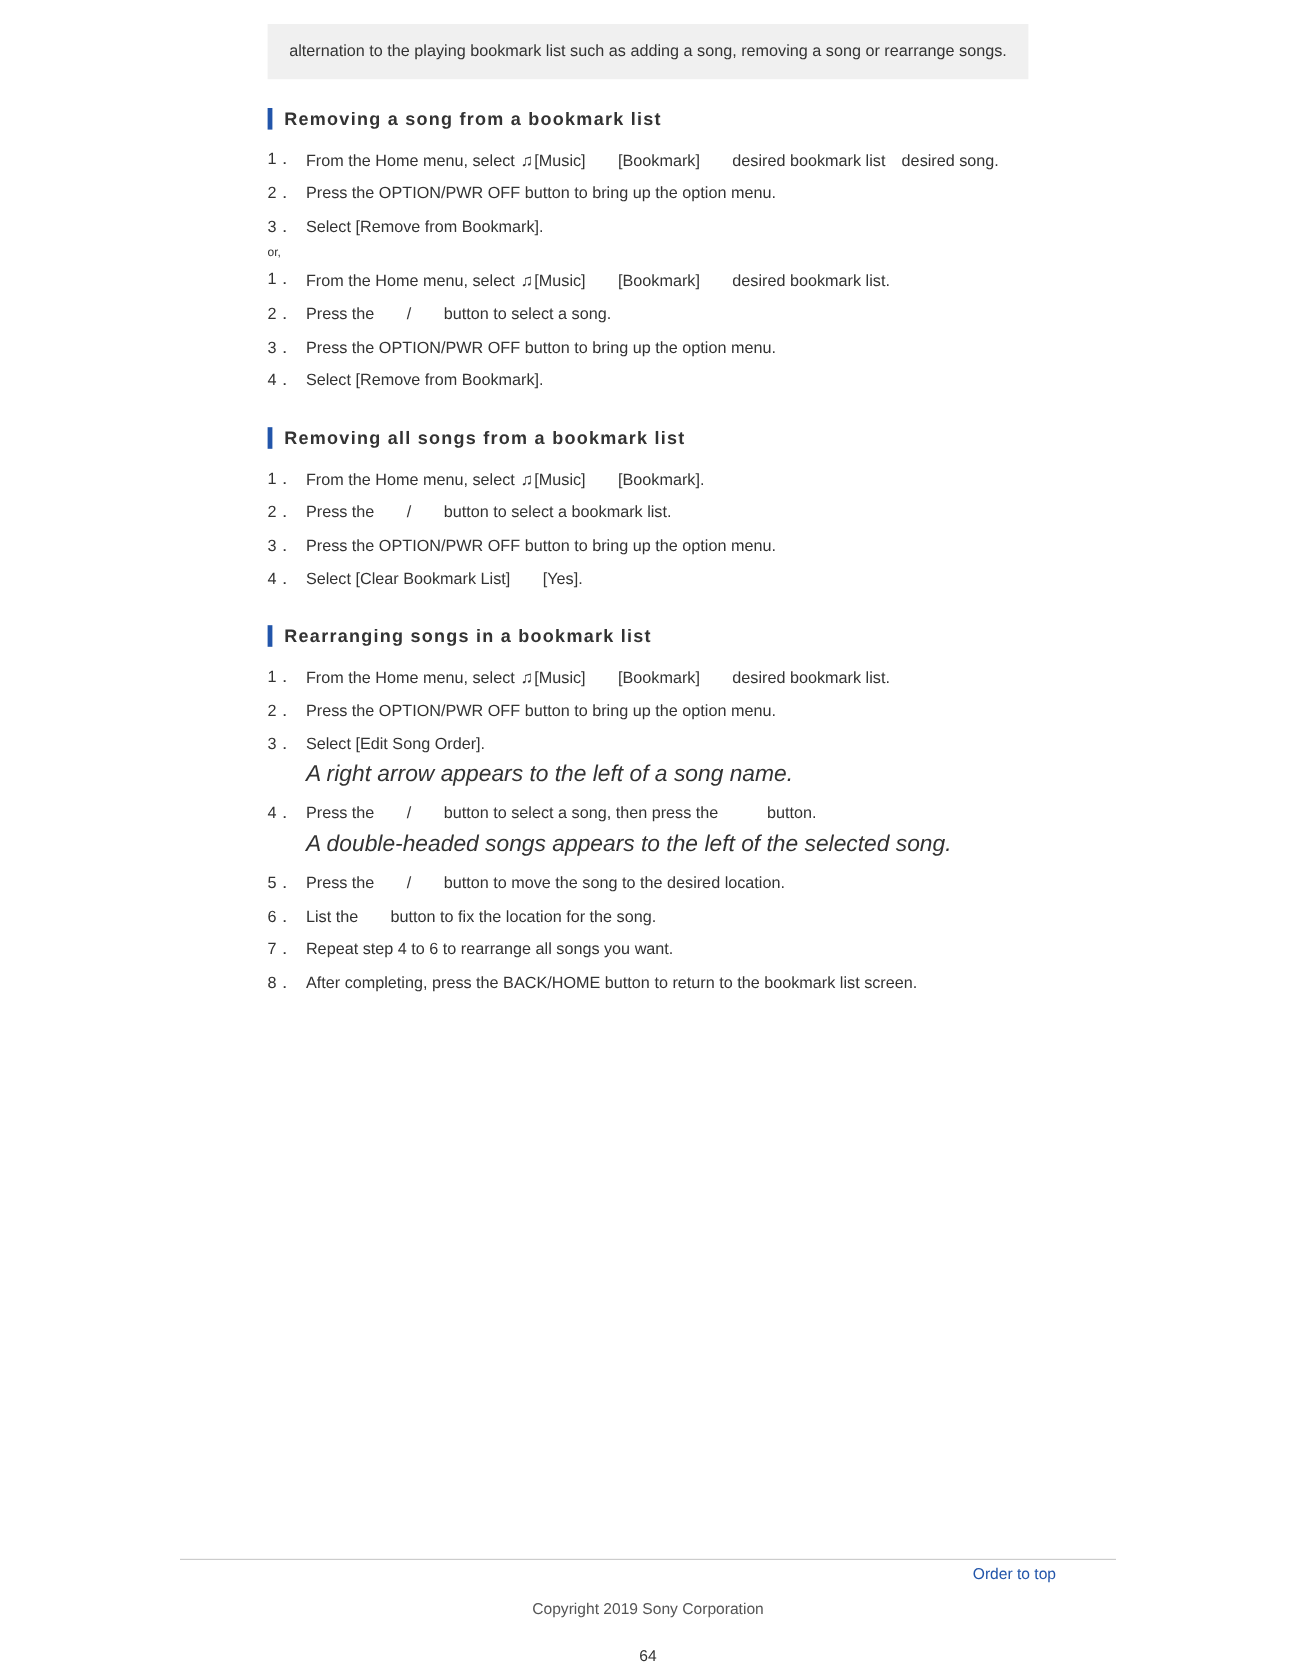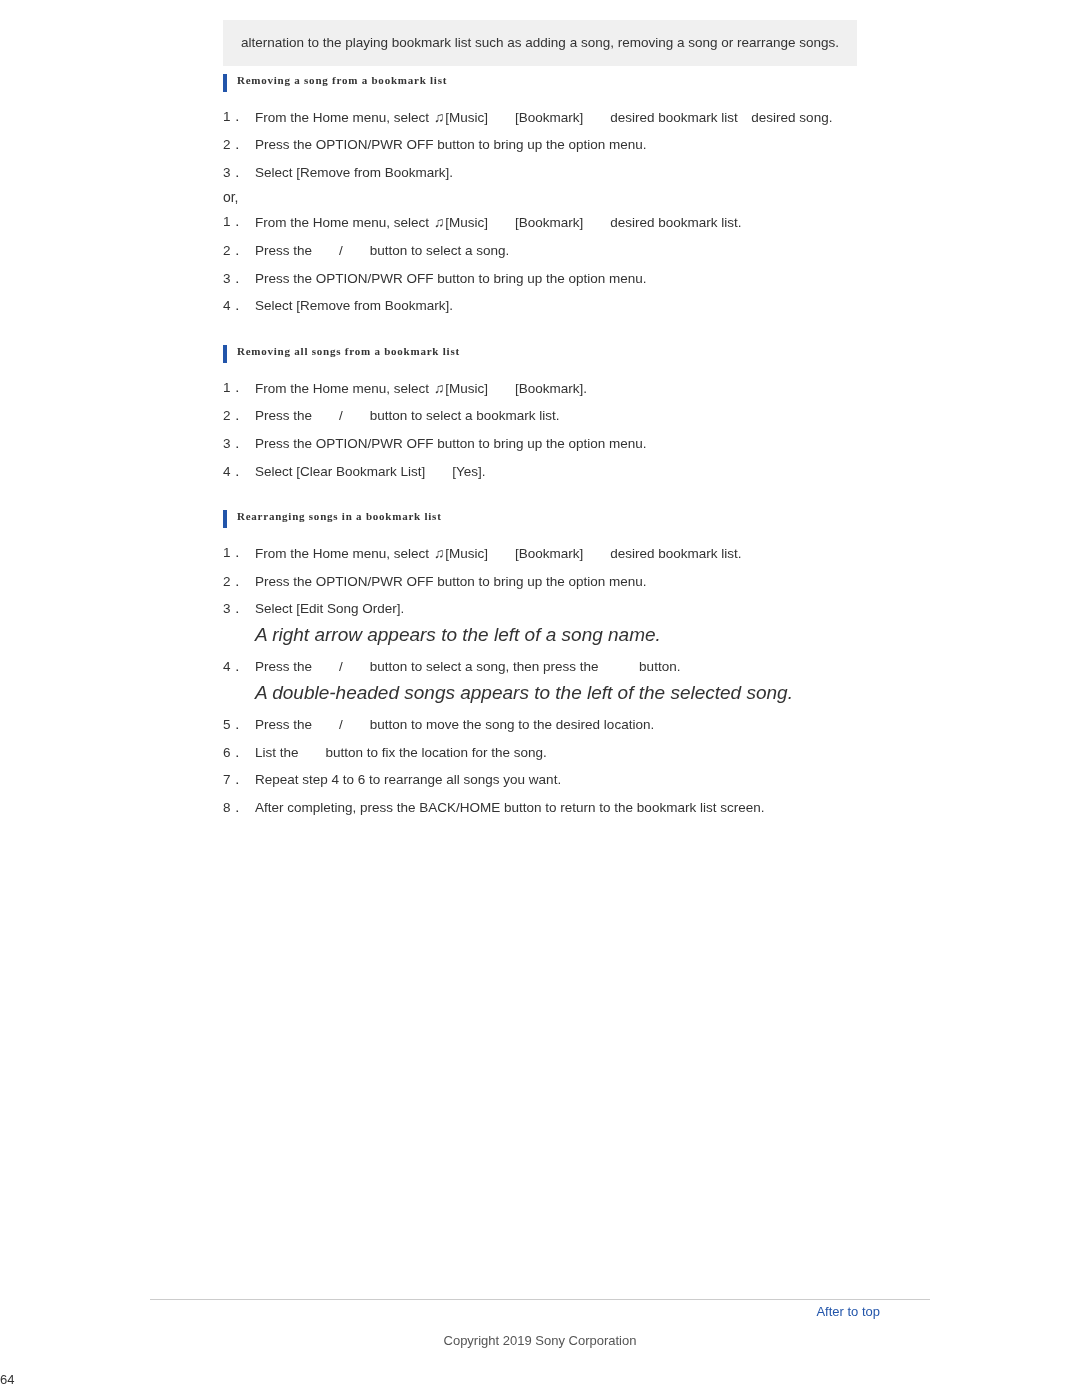--- a/index.html
+++ b/index.html
@@ -23,39 +23,38 @@
     .content-area {
       max-width: 780px;
       margin: 0 auto;
       padding: 20px 30px 20px 30px;
       flex: 1;
     }
 
     .intro-box {
       background: #f0f0f0;
       padding: 12px 18px;
-      margin-bottom: 8px;
+      margin-bottom: 24px;
       font-size: 13.5px;
       line-height: 1.6;
     }
 
     .section {
       margin-bottom: 28px;
     }
 
     .section-title {
-      font-size: 11px;
+      font-size: 15px;
       font-weight: bold;
       color: #333;
       letter-spacing: 0.08em;
       margin-bottom: 14px;
       display: flex;
-      align-items: flex-start;
+      align-items: flex-end;
       gap: 0;
-      font-family: Liberation Serif, serif;
     }
 
     .section-title-bar {
       display: inline-block;
       width: 4px;
       height: 18px;
       background: #2255aa;
       margin-right: 10px;
       flex-shrink: 0;
     }
@@ -86,21 +85,21 @@
       margin-top: 2px;
       padding-left: 0;
       font-size: 19px;
       line-height: 1.6;
       color: #333;
       font-style: italic;
     }
 
     .or-line {
       margin: 6px 0 6px 0;
-      font-size: 14px;
+      font-size: 10px;
     }
 
     .music-icon {
       display: inline-block;
       font-size: 14px;
       color: #333;
       margin: 0 1px;
     }
 
     .back-to-top {
@@ -112,20 +111,21 @@
 
     .copyright-area {
       width: 100%;
       text-align: center;
       padding: 10px 0 20px 0;
       font-size: 13px;
       color: #555;
     }
 
     .page-number {
+      text-align: center;
       font-size: 13px;
       color: #333;
       padding: 4px 0 10px 0;
     }
 
     .footer-divider {
       width: 100%;
       border: none;
       border-top: 1px solid #cccccc;
       margin: 10px 0 0 0;
@@ -275,21 +275,21 @@
         </li>
       </ol>
     </div>
 
   </div>
 
   <div class="bottom-section">
     <div style="width:780px; margin:0 auto;">
       <hr class="footer-divider">
       <div class="footer-content">
-        <a class="back-to-top" href="#">After to top</a>
+        <a class="back-to-top" href="#">Order to top</a>
       </div>
     </div>
     <div class="copyright-area">
       <span>Copyright 2019 Sony Corporation</span>
     </div>
     <div class="page-number">64</div>
   </div>
 </div>
 
 </body></html>

